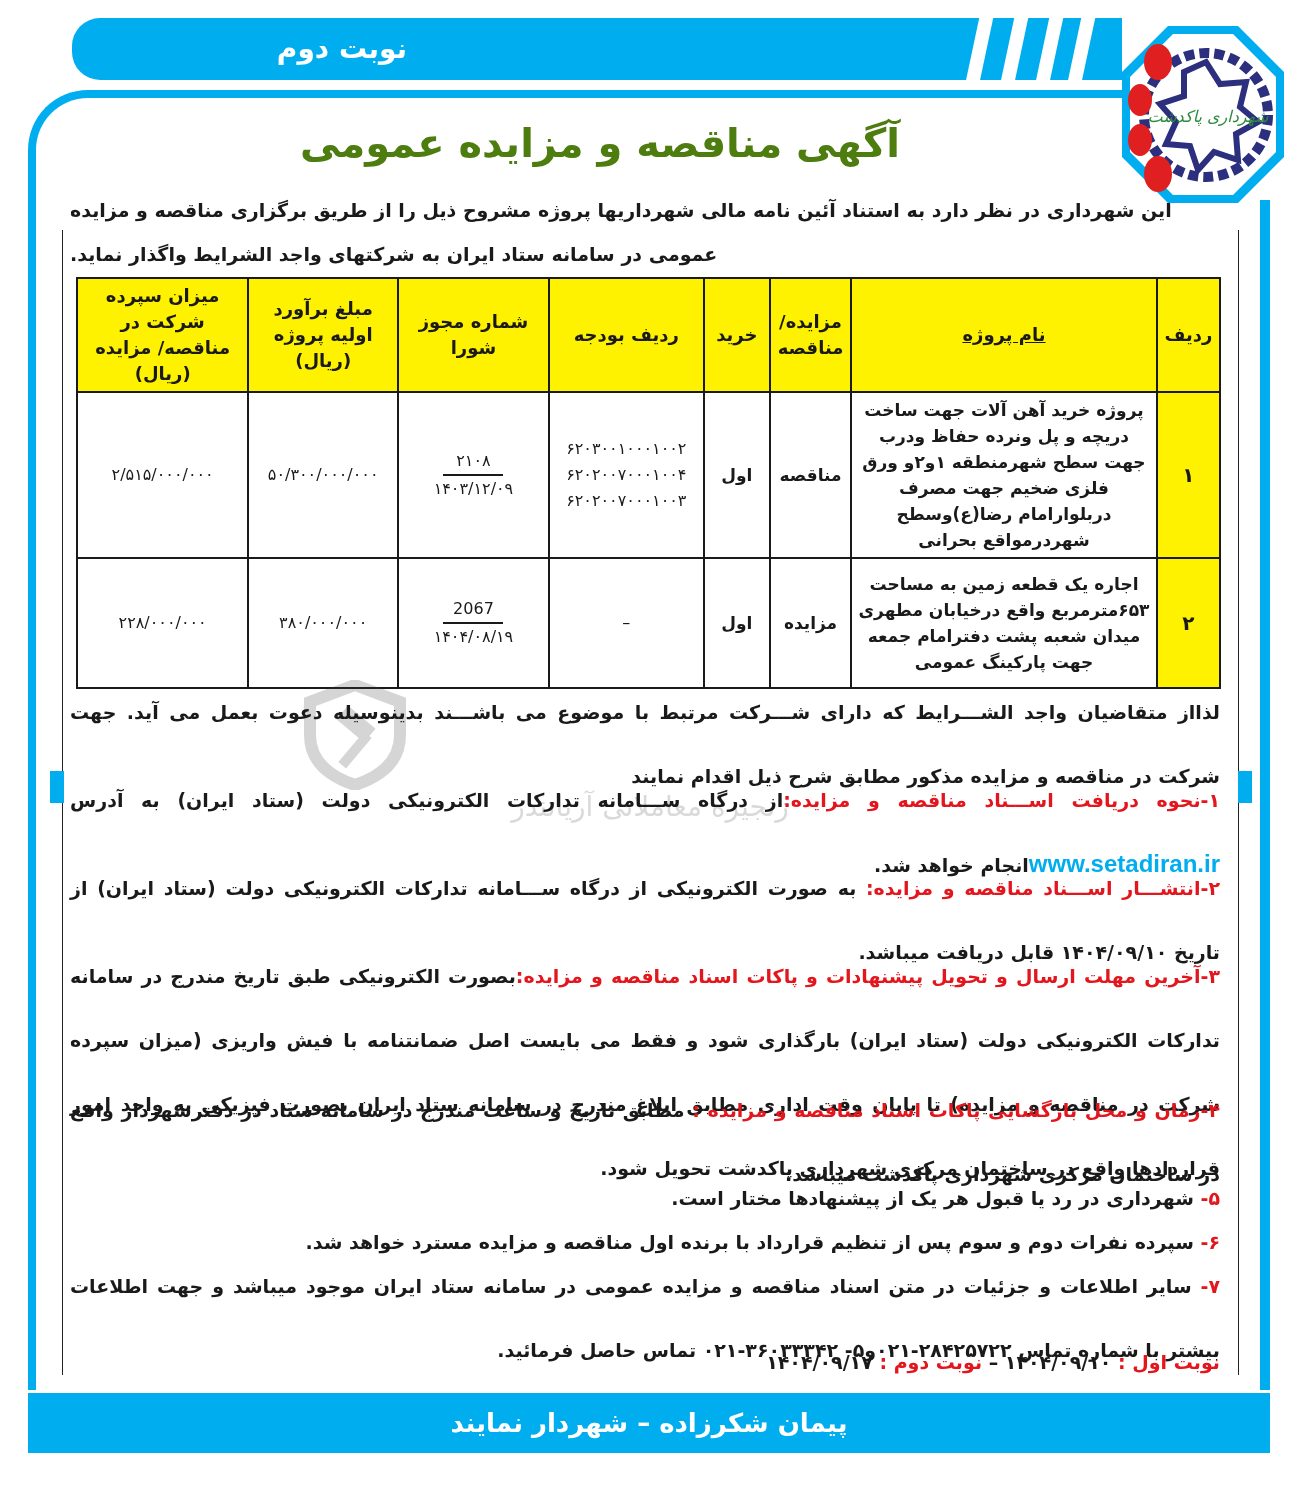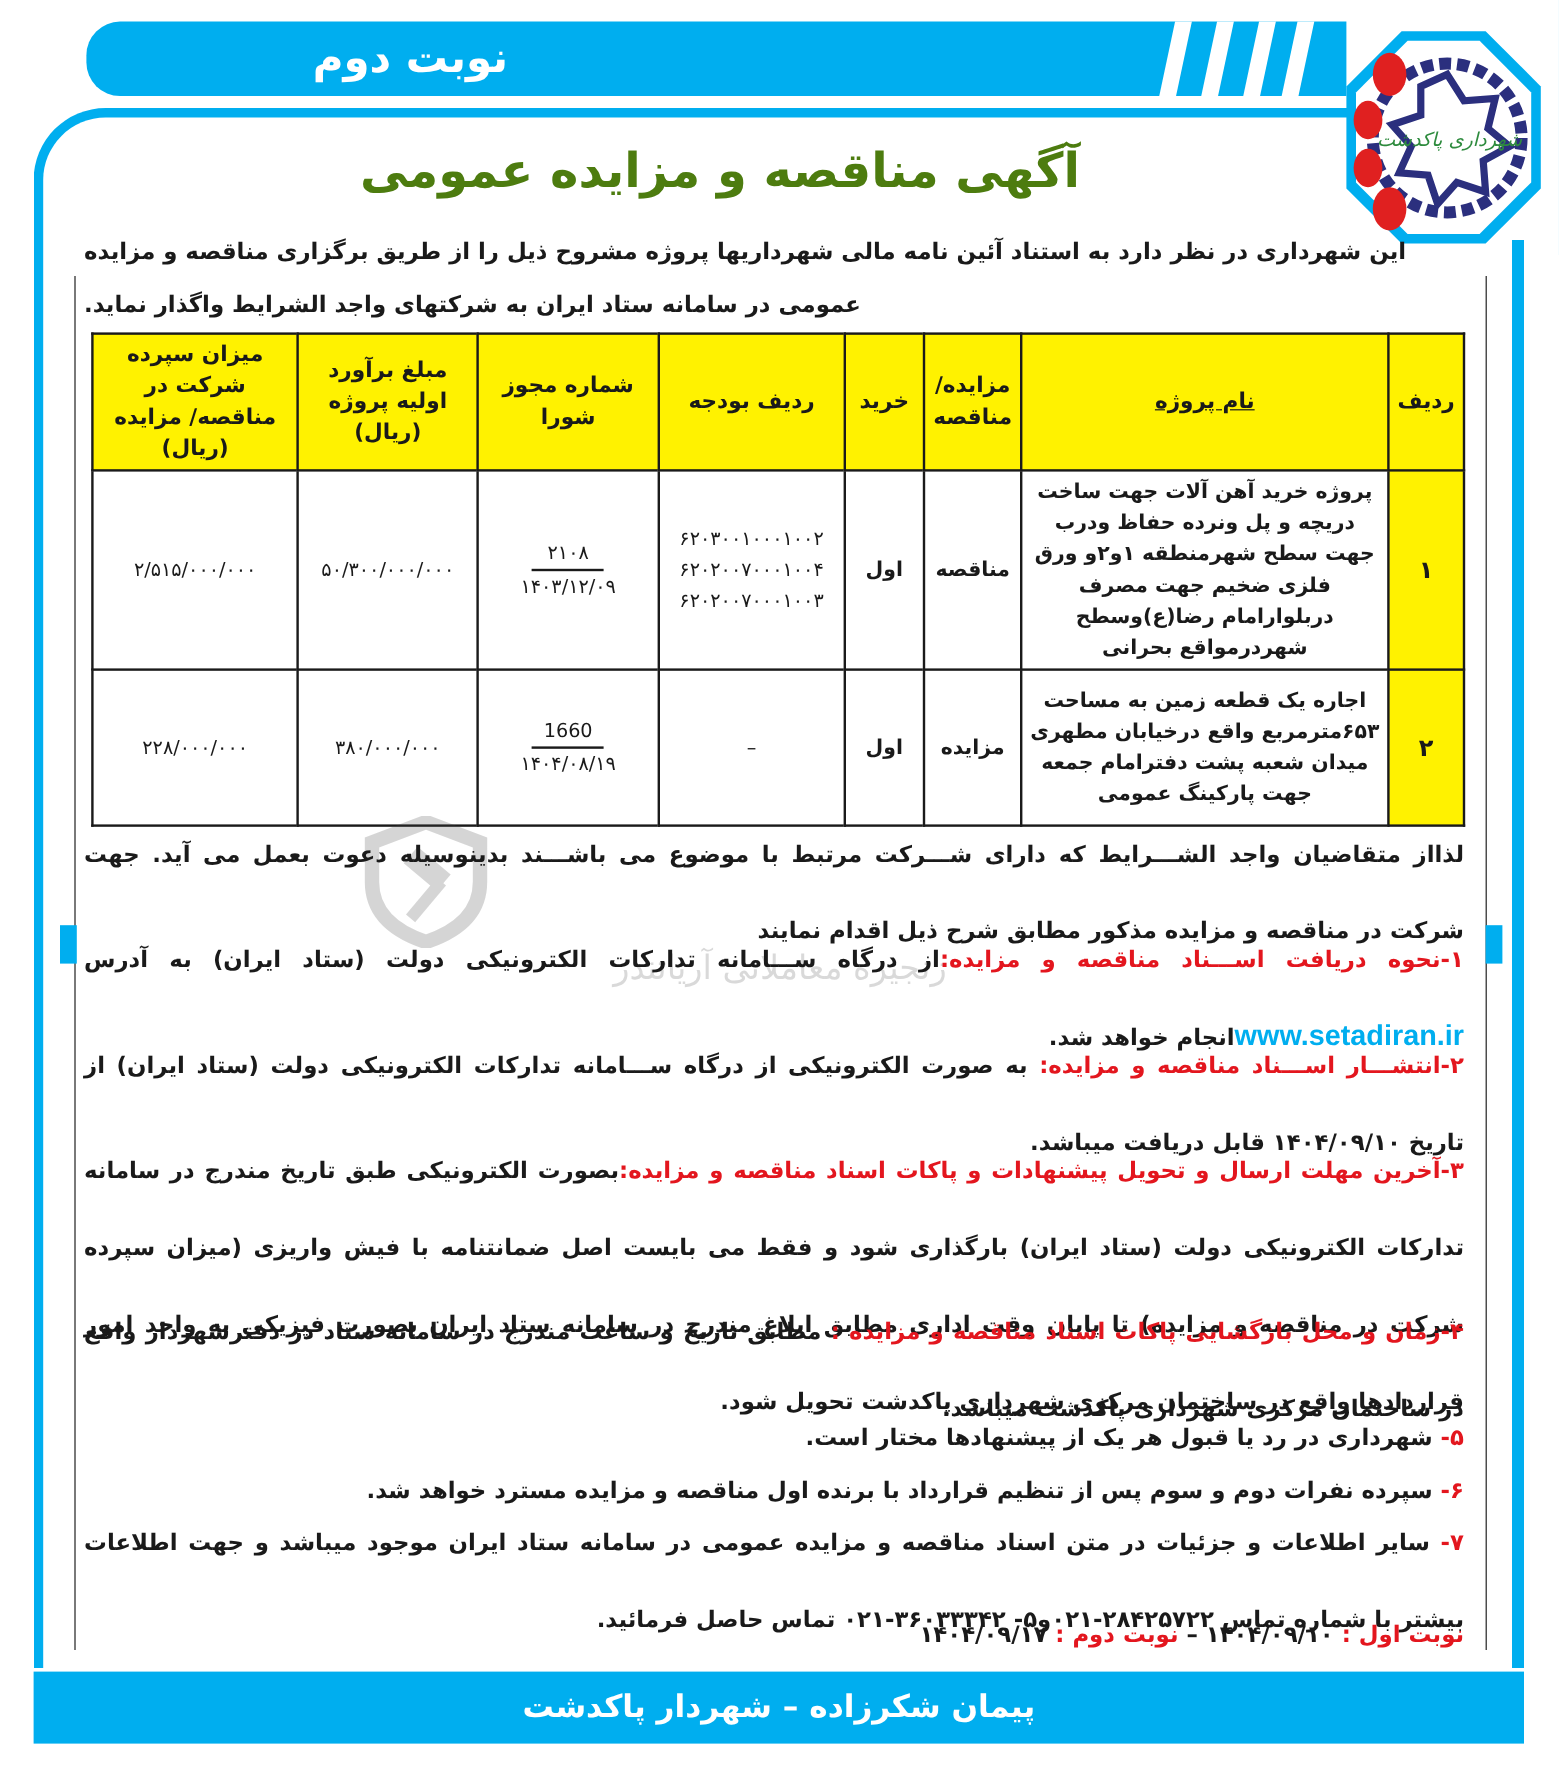--- a/index.html
+++ b/index.html
@@ -10,21 +10,21 @@
     .top-banner {
       position: absolute; left: 72px; top: 18px; width: 1050px; height: 62px;
       background: #00aeef; border-radius: 28px 0 0 28px; overflow: hidden;
     }
     .top-banner .stripes { position: absolute; left: 890px; top: 0; height: 62px; width: 130px; }
     .top-banner .stripe {
       position: absolute; top: -6px; width: 14px; height: 80px; background: #ffffff; transform: skewX(-12deg);
     }
     .top-banner .banner-title {
       position: absolute; left: 120px; top: 0; width: 300px; height: 62px;
-      line-height: 62px; text-align: center; color: #ffffff; font-weight: bold; font-size: 35px;
+      line-height: 62px; text-align: center; color: #ffffff; font-weight: bold; font-size: 28px;
     }
 
     
     .frame {
       position: absolute; left: 28px; top: 90px; width: 1242px; height: 1300px;
       border: 8px solid #00aeef; border-right: none; border-bottom: none;
       border-radius: 60px 0 0 0;
     }
     .frame-right-bar { position: absolute; left: 1260px; top: 200px; width: 10px; height: 1190px; background: #00aeef; }
 
@@ -148,21 +148,21 @@
     </tr>
     <tr style="height:130px">
       <td class="row-num">۲</td>
       <td>اجاره یک قطعه زمین به مساحت ۶۵۳مترمربع واقع درخیابان مطهری میدان شعبه پشت دفترامام جمعه جهت پارکینگ عمومی</td>
       <td>مزایده</td>
       <td>اول</td>
       <td class="mono-num">
         <div>–</div>
       </td>
       <td class="mono-num">
-        <span class="permit-top">1660</span>
+        <span class="permit-top">2067</span>
         <span>۱۴۰۴/۰۸/۱۹</span>
       </td>
       <td class="mono-num">۳۸۰/۰۰۰/۰۰۰</td>
       <td class="mono-num">۲۲۸/۰۰۰/۰۰۰</td>
     </tr>
   </tbody>
 </table>
 
 <div class="watermark">
   <svg style="position:absolute;left:0;top:0" width="110" height="110" viewBox="0 0 110 110">
@@ -203,13 +203,13 @@
 </div>
 
 <div class="para" style="top:1254px">
   <span class="lbl">۷-</span><span> سایر اطلاعات و جزئیات در متن اسناد مناقصه و مزایده عمومی در سامانه ستاد ایران موجود میباشد و جهت اطلاعات بیشتر با شماره تماس ۲۸۴۲۵۷۲۲-۰۲۱و۵- ۳۶۰۳۳۳۴۲-۰۲۱ تماس حاصل فرمائید.</span>
 </div>
 
 <div class="dates" style="top:1340px">
   <span class="lbl">نوبت اول :</span><span> ۱۴۰۴/۰۹/۱۰ – </span><span class="lbl">نوبت دوم :</span><span> ۱۴۰۴/۰۹/۱۷</span>
 </div>
 
-<div class="footer">پیمان شکرزاده – شهردار پاکدشت</div>
+<div class="footer">پیمان شکرزاده – شهردار نمایند</div>
 
 </body></html>

